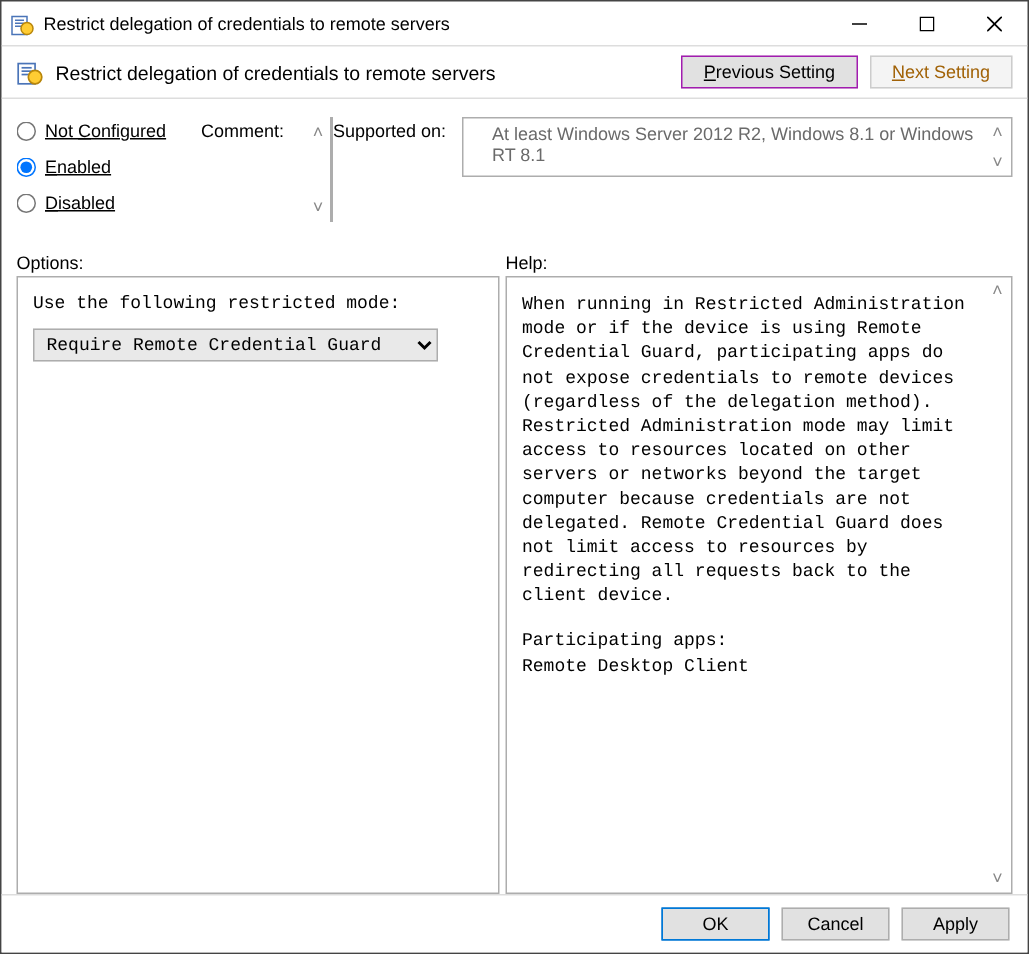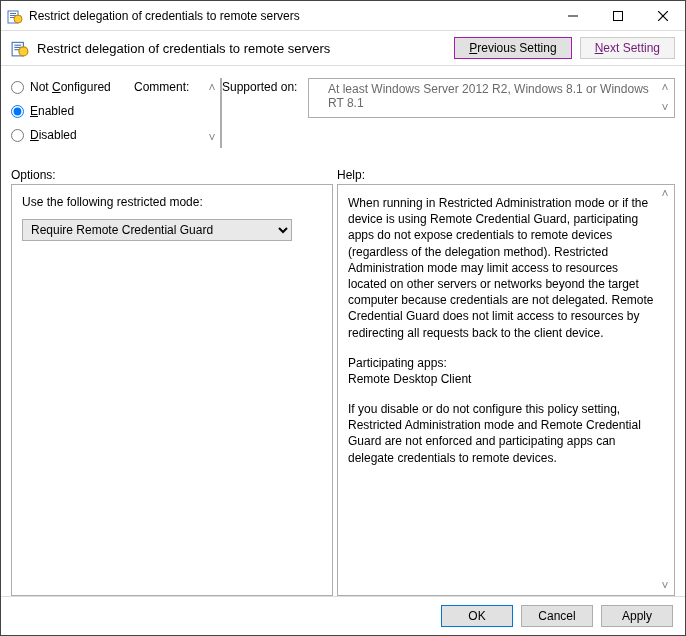--- a/index.html
+++ b/index.html
@@ -41,28 +41,28 @@
   }
   .header .icon { width: 18px; height: 18px; }
   .header .htitle { font-size: 13px; flex: 1; }
   .navbtn {
     border: 1px solid #a21caf;
     background: #e1e1e1;
     padding: 3px 14px;
     font-size: 12px;
     font-family: inherit;
   }
-  .navbtn:disabled { color: #701a75; background: #f4f4f4; border-color: #ccc; }
+  .navbtn:disabled { color: #a16207; background: #f4f4f4; border-color: #ccc; }
   .divider { height: 1px; background: #ddd; margin: 0 0 6px 0; }
   .configrow {
     display: flex;
     padding: 6px 10px 2px 10px;
     gap: 8px;
   }
-  .radios { width: 115px; display: flex; flex-direction: column; gap: 10px; padding-top: 2px;}
+  .radios { width: 115px; display: flex; flex-direction: column; gap: 10px; padding-top: 2px; text-decoration: underline;}
   .radios label { display: flex; align-items: center; gap: 6px; font-size: 12px; }
   .radios input { margin: 0; width:13px; height:13px;}
   .midcol {
     display: flex;
     flex: 1;
   }
   .fieldrow { display: flex; gap: 6px; align-items: flex-start; margin-bottom: 10px; }
   .label { width: 80px; font-size: 12px; padding-top: 2px;}
   .commentbox {
     flex: 1; height: 70px;
@@ -92,20 +92,21 @@
   .scrollarrow.down { bottom: 1px; }
   .labelsrow { display: flex; padding: 8px 10px 2px 10px; align-items: center; }
   .labelsrow .l1 { width: 326px; font-size: 12px;}
   .labelsrow .l2 { font-size: 12px;}
   .panes {
     display: flex;
     padding: 0 10px;
     gap: 4px;
     flex: 1;
     min-height: 0;
+    font-family: Liberation Mono, monospace;
   }
   .pane {
     border: 1px solid #adadad;
     background: #fff;
     padding: 10px;
     overflow: hidden;
     position: relative;
   }
   .pane.options { width: 322px; }
   .pane.help { flex: 1; overflow-y: auto; padding-right: 18px;}
@@ -236,21 +237,20 @@
   <div class="pane options">
     <div class="optlabel">Use the following restricted mode:</div>
     <select class="optselect">
       <option>Require Remote Credential Guard</option>
     </select>
   </div>
   <div class="pane help">
     <p class="helpp">When running in Restricted Administration mode or if the device is using Remote Credential Guard, participating apps do not expose credentials to remote devices (regardless of the delegation method). Restricted Administration mode may limit access to resources located on other servers or networks beyond the target computer because credentials are not delegated. Remote Credential Guard does not limit access to resources by redirecting all requests back to the client device.</p>
     <p class="helpp" style="margin-bottom:0">Participating apps:</p>
     <p class="helpp">Remote Desktop Client</p>
-    <p class="helpp">If you disable or do not configure this policy setting, Restricted Administration mode and Remote Credential Guard are not enforced and participating apps can delegate credentials to remote devices.</p>
     <span class="help-scroll-up">˄</span>
     <span class="help-scroll-down">˅</span>
   </div>
 </div>
 
 <div class="footer">
   <button class="footbtn primary">OK</button>
   <button class="footbtn">Cancel</button>
   <button class="footbtn">Apply</button>
 </div>

